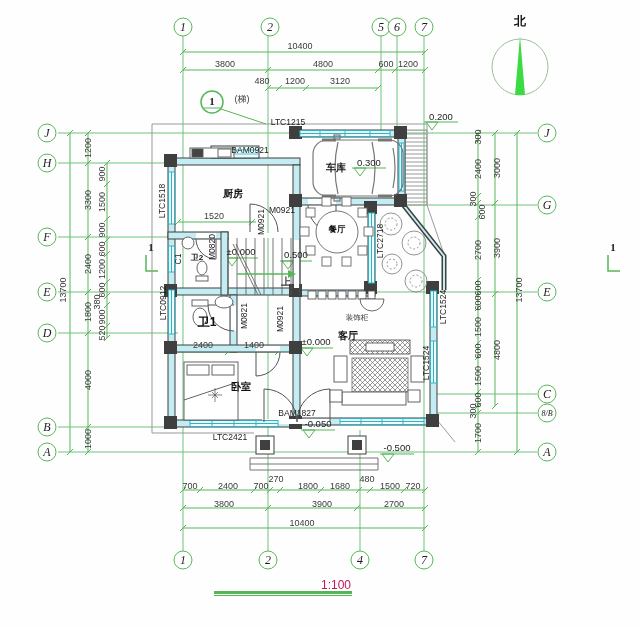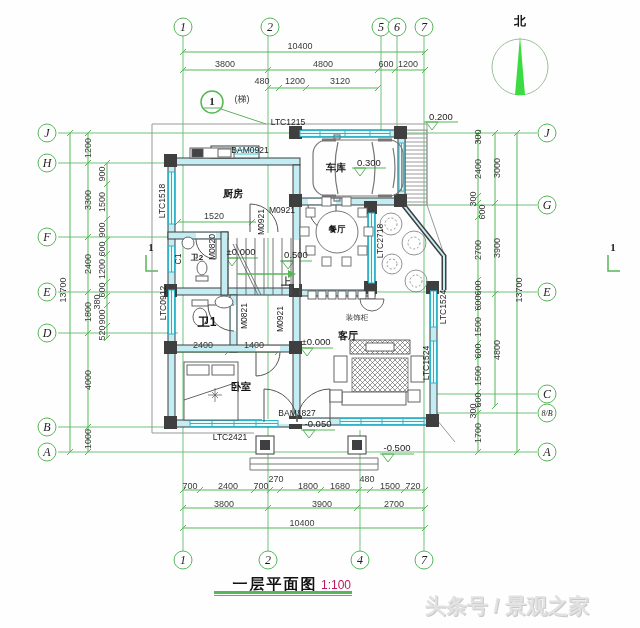--- a/index.html
+++ b/index.html
@@ -376,19 +376,17 @@
 <div class="t elev" style="left:296px;top:254px">0.500</div>
 <div class="t elev" style="left:316px;top:341px">±0.000</div>
 <div class="t elev" style="left:318px;top:423px">-0.050</div>
 <div class="t elev" style="left:397px;top:447px">-0.500</div>
 
 <div class="t" style="left:286px;top:282px;font-size:10px;font-weight:bold">上</div>
 <div class="t sec" style="left:151px;top:247px">1</div>
 <div class="t sec" style="left:613px;top:247px">1</div>
 <div class="t north" style="left:520px;top:21px">北</div>
 
-<div class="title-cn" style="left:275px;top:584px">一层平面图</div>
 <div class="title-scale" style="left:336px;top:585px">1:100</div>
 <div class="ul1"></div>
 <div class="ul2"></div>
-<div class="wm" style="left:507px;top:606px">头条号 / 景观之家</div>
 
 </div>
 
 </body></html>

